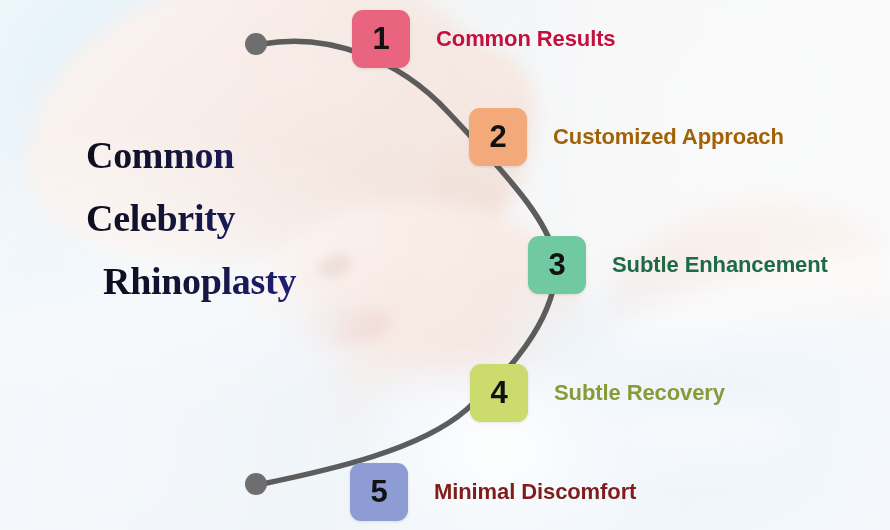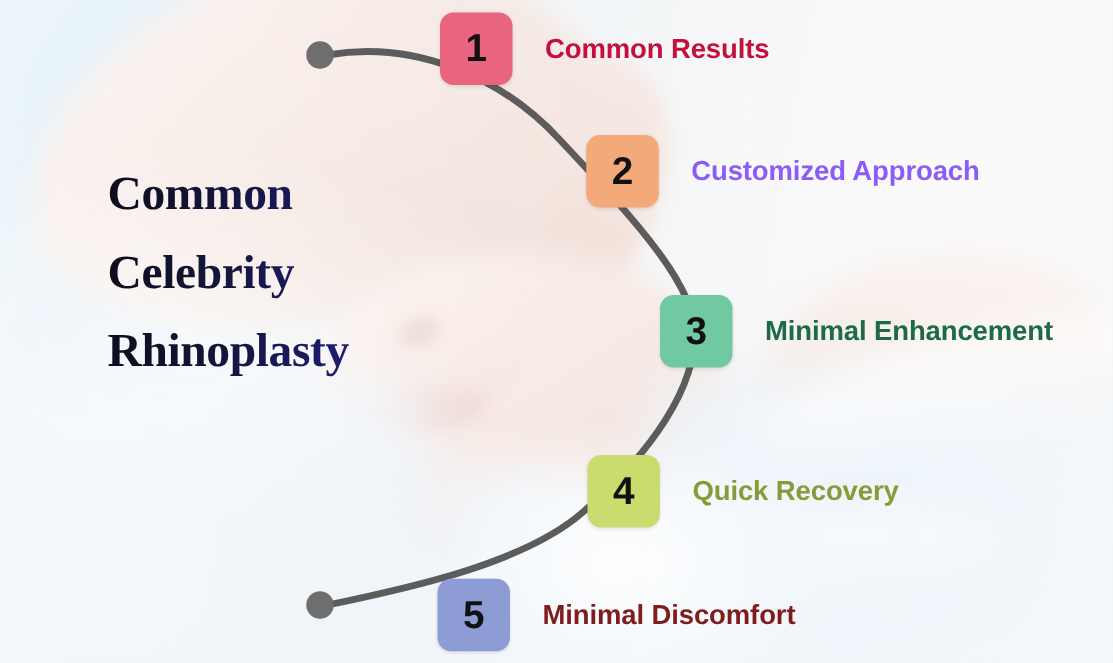--- a/index.html
+++ b/index.html
@@ -311,49 +311,49 @@
 
   <svg class="arc-svg" viewBox="0 0 890 530">
     <path id="arc-path" d="M 262 44 C 330 32 400 60 448 112 C 510 178 560 232 556 272 C 552 322 510 372 466 410 C 420 450 330 470 262 484" fill="none" stroke="#5c5c5c" stroke-width="5.5" stroke-linecap="round"></path>
     <circle id="dot-start" cx="256" cy="44" r="11" fill="#6e6e6e"></circle>
     <circle id="dot-end" cx="256" cy="484" r="11" fill="#6e6e6e"></circle>
   </svg>
 
   <div class="title">
     <div class="title-line" style="background-image: linear-gradient(96deg, rgb(13, 13, 28) 0%, rgb(21, 21, 58) 28%, rgb(29, 29, 114) 58%, rgb(53, 53, 216) 92%, rgb(53, 53, 216) 100%);">Common</div>
     <div class="title-line" style="background-image: linear-gradient(96deg, rgb(13, 13, 28) 0%, rgb(21, 21, 58) 28%, rgb(29, 29, 114) 58%, rgb(53, 53, 216) 92%, rgb(53, 53, 216) 100%); text-decoration: underline;">Celebrity</div>
-    <div class="title-line" style="background-image: linear-gradient(96deg, rgb(13, 13, 28) 0%, rgb(21, 21, 58) 28%, rgb(29, 29, 114) 58%, rgb(53, 53, 216) 92%, rgb(53, 53, 216) 100%);">Rhinoplasty</div>
+    <div class="title-line" style="background-image: linear-gradient(96deg, rgb(13, 13, 28) 0%, rgb(21, 21, 58) 28%, rgb(29, 29, 114) 58%, rgb(53, 53, 216) 92%, rgb(53, 53, 216) 100%); margin-left: 17px;">Rhinoplasty</div>
   </div>
 
   <div class="step step-1">
     <div class="badge" id="badge-1" style="background: rgb(233, 100, 127); color: rgb(17, 17, 17);">
       <span>1</span>
     </div>
     <div class="step-label" id="label-1" style="color: rgb(196, 16, 63);">Common Results</div>
   </div>
 
   <div class="step step-2">
     <div class="badge" id="badge-2" style="background: rgb(244, 169, 122); color: rgb(17, 17, 17);">
       <span>2</span>
     </div>
-    <div class="step-label" id="label-2" style="color: #8b5cf6;">Customized Approach</div>
+    <div class="step-label" id="label-2" style="color: #a16207;">Customized Approach</div>
   </div>
 
   <div class="step step-3">
     <div class="badge" id="badge-3" style="background: rgb(112, 201, 161); color: rgb(17, 17, 17);">
       <span>3</span>
     </div>
-    <div class="step-label" id="label-3" style="color: rgb(29, 106, 71);">Minimal Enhancement</div>
+    <div class="step-label" id="label-3" style="color: rgb(29, 106, 71);">Subtle Enhancement</div>
   </div>
 
   <div class="step step-4">
     <div class="badge" id="badge-4" style="background: rgb(203, 219, 109); color: rgb(17, 17, 17);">
       <span>4</span>
     </div>
-    <div class="step-label" id="label-4" style="color: rgb(139, 154, 56);">Quick Recovery</div>
+    <div class="step-label" id="label-4" style="color: rgb(139, 154, 56);">Subtle Recovery</div>
   </div>
 
   <div class="step step-5">
     <div class="badge" id="badge-5" style="background: rgb(142, 156, 214); color: rgb(17, 17, 17);">
       <span>5</span>
     </div>
     <div class="step-label" id="label-5" style="color: #7f1d1d;">Minimal Discomfort</div>
   </div>
 
 </div>

